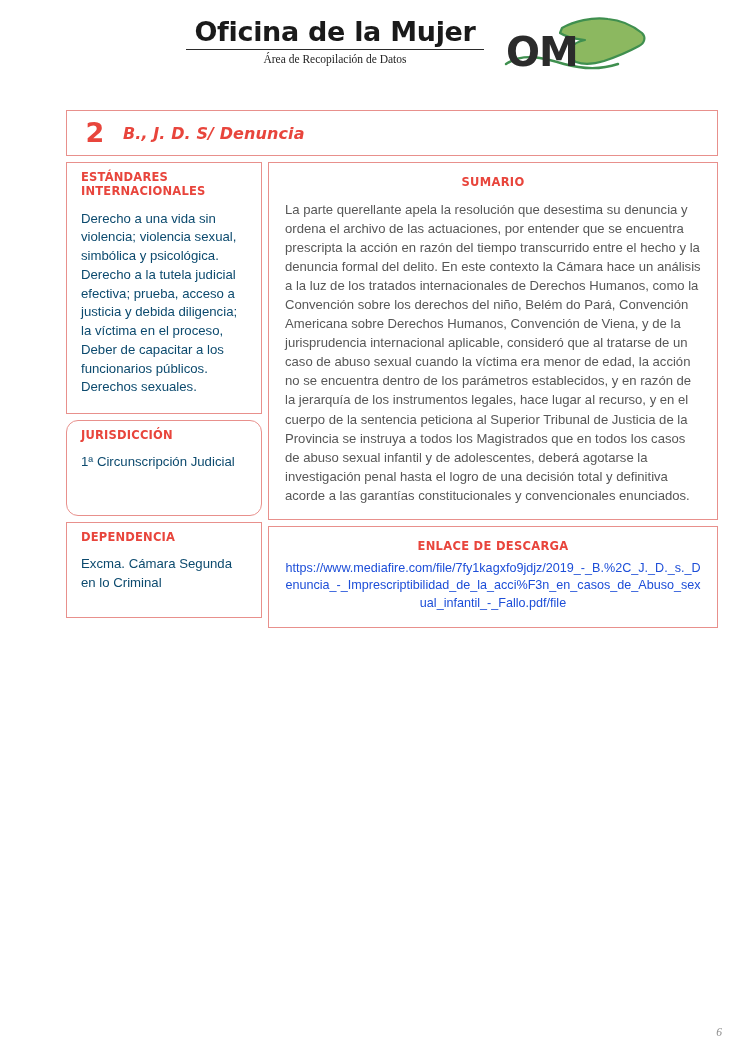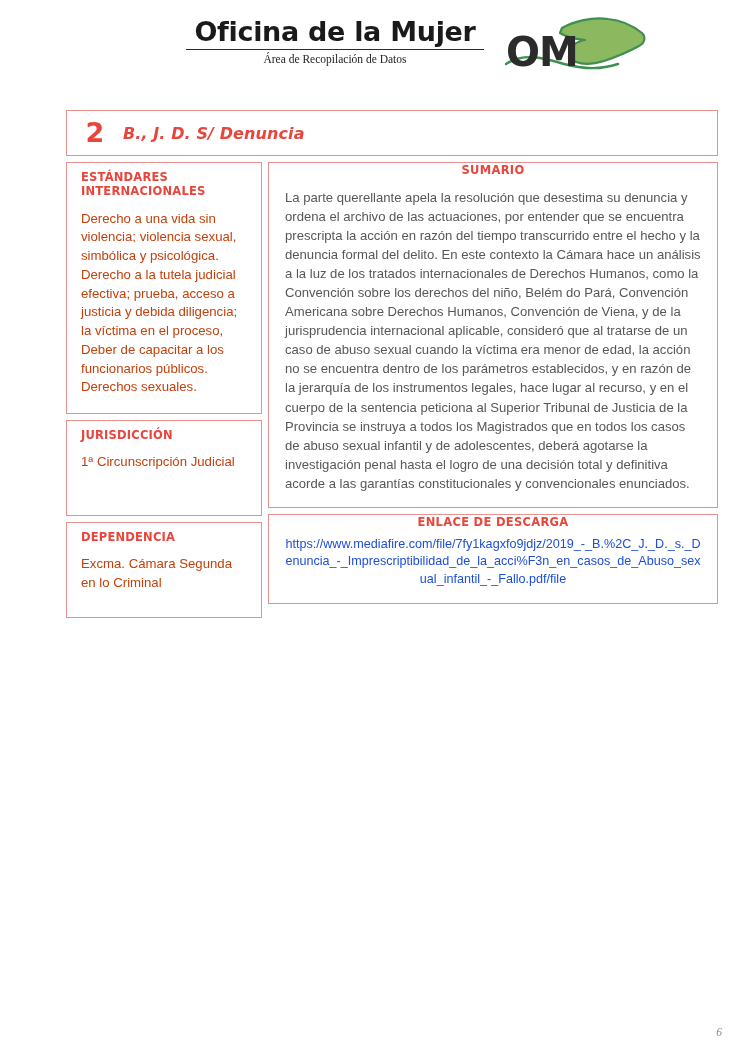--- a/index.html
+++ b/index.html
@@ -119,38 +119,38 @@
     font-weight: bold;
     color: #e8453c;
     letter-spacing: 0.2px;
     line-height: 1.25;
     text-transform: uppercase;
   }
   .meta-text {
     margin-top: 11px;
     font-size: 13.2px;
     line-height: 1.42;
-    color: #c2410c;
+    color: #0c4a6e;
   }
 
   .panel-standards { min-height: 246px; }
-  .panel-jurisdiction { min-height: 96px; }
+  .panel-jurisdiction { min-height: 96px; border-radius: 12px; }
   .panel-dependency { min-height: 96px; }
 
   
   .content-column {
     flex: 1 1 auto;
     margin-left: 6px;
     display: flex;
     flex-direction: column;
   }
   .content-panel {
     border: 1.2px solid #e8908c;
     box-sizing: border-box;
-    padding: 0 16px 14px 16px;
+    padding: 12px 16px 14px 16px;
   }
   .panel-summary { }
   .panel-link { margin-top: 6px; }
 
   .content-heading {
     font-family: "DejaVu Sans", sans-serif;
     font-size: 11.5px;
     font-weight: bold;
     color: #e8453c;
     letter-spacing: 0.3px;

